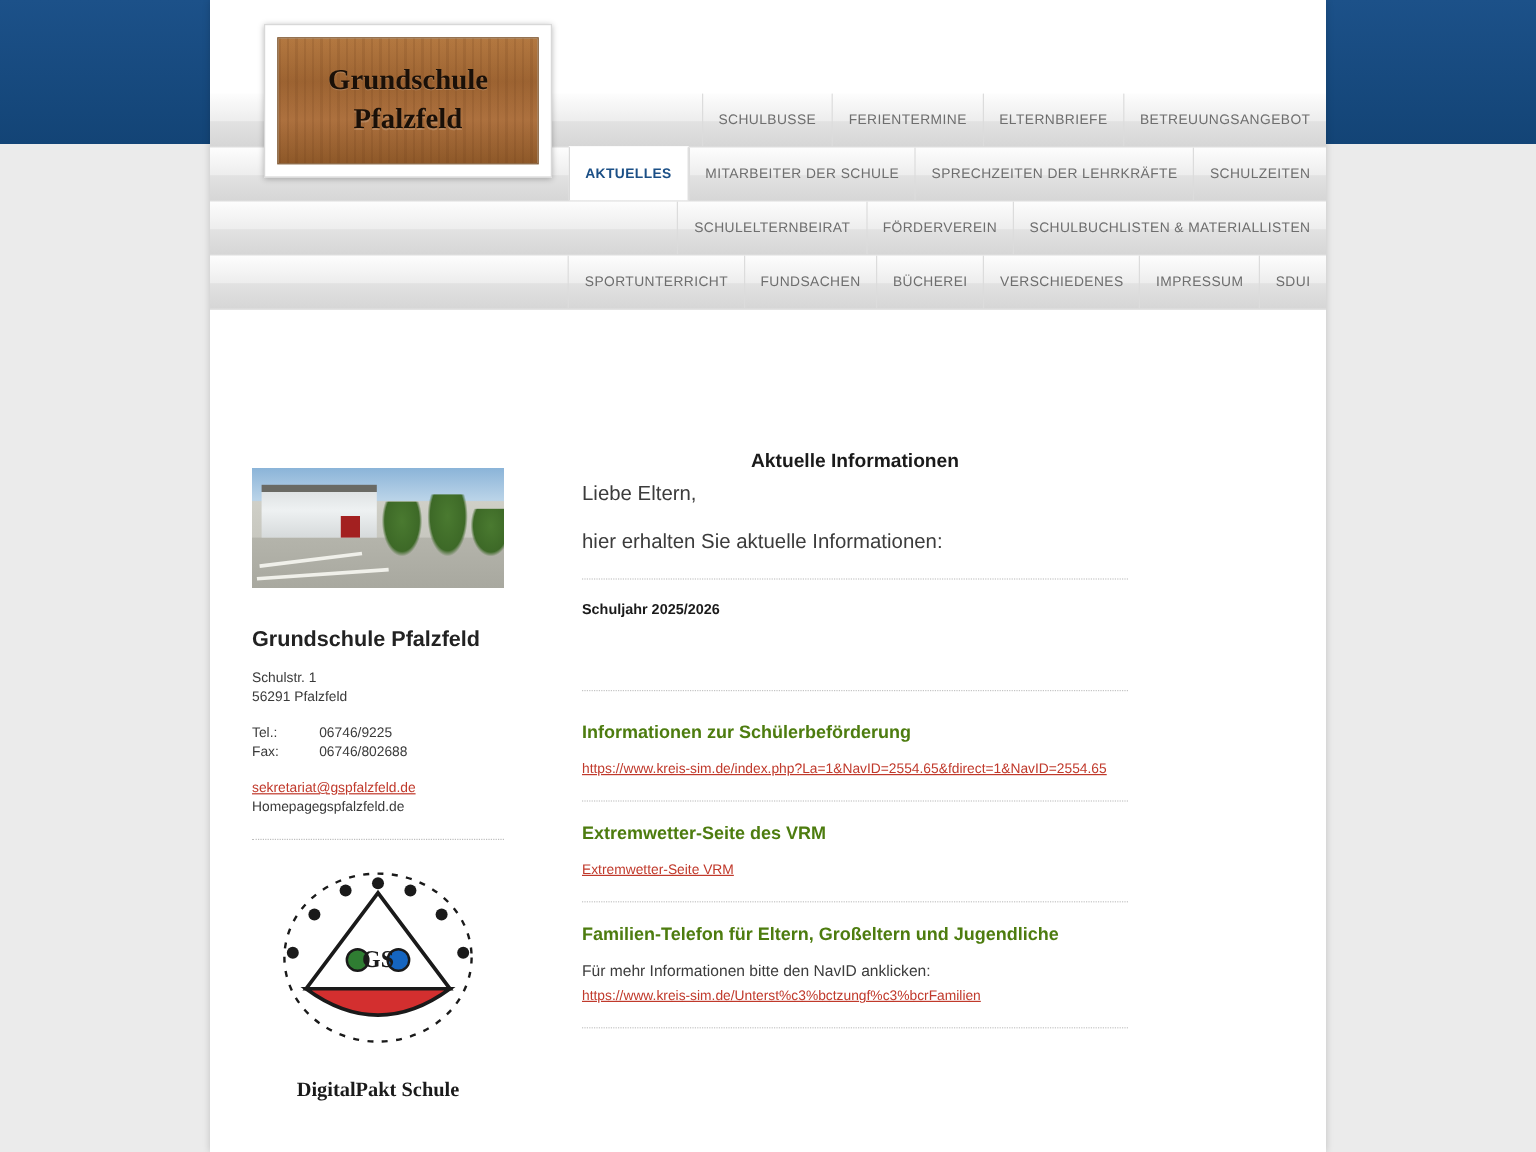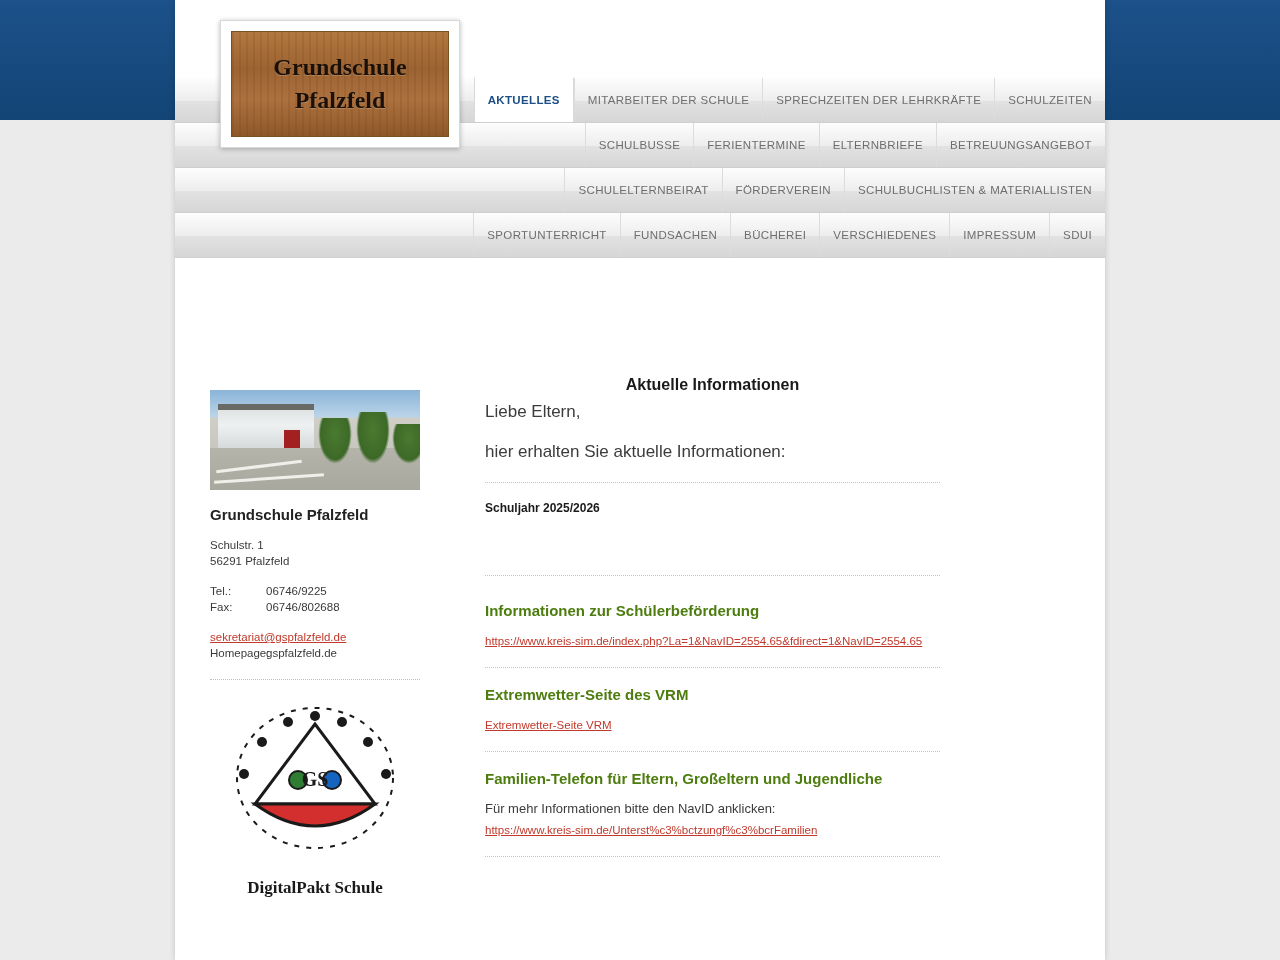--- a/index.html
+++ b/index.html
@@ -149,24 +149,24 @@
     position: absolute; left: 0; bottom: 0; width: 100%; height: 42px;
     background: linear-gradient(to bottom,#b4b4ab 0%,#a8a89f 100%);
   }
   .ph-line1, .ph-line2 {
     position: absolute; height: 3px; background: #f0f0ea;
   }
   .ph-line1 { left: 6px; bottom: 22px; width: 86px; transform: rotate(-7deg); }
   .ph-line2 { left: 4px; bottom: 10px; width: 110px; transform: rotate(-4deg); }
 
   .side-title {
-    font-size: 15px;
+    font-size: 18px;
     font-weight: bold;
     color: #222222;
-    margin: 16px 0 14px 0;
+    margin: 32px 0 14px 0;
   }
   .side-line {
     font-size: 11.5px;
     color: #3a3a3a;
     line-height: 16px;
   }
   .side-gap { height: 14px; }
   .side-kv { display: flex; font-size: 11.5px; color: #3a3a3a; line-height: 16px; }
   .side-kv .k { width: 56px; flex: 0 0 56px; }
   .side-link {
@@ -256,33 +256,33 @@
 </head>
 <body>
 
 <div class="top-banner"></div>
 <div class="banner-grey"></div>
 
 <div class="page">
   <div class="page-top-spacer"></div>
 
   <nav class="nav">
+    <div class="nav-row">
+      <div class="nav-spacer-left"></div>
+      <a class="nav-item">SCHULBUSSE</a>
+      <a class="nav-item">FERIENTERMINE</a>
+      <a class="nav-item">ELTERNBRIEFE</a>
+      <a class="nav-item">BETREUUNGSANGEBOT</a>
+    </div>
     <div class="nav-row first">
       <div class="nav-spacer-left"></div>
       <a class="nav-item active">AKTUELLES</a>
       <a class="nav-item">MITARBEITER DER SCHULE</a>
       <a class="nav-item">SPRECHZEITEN DER LEHRKRÄFTE</a>
       <a class="nav-item">SCHULZEITEN</a>
-    </div>
-    <div class="nav-row">
-      <div class="nav-spacer-left"></div>
-      <a class="nav-item">SCHULBUSSE</a>
-      <a class="nav-item">FERIENTERMINE</a>
-      <a class="nav-item">ELTERNBRIEFE</a>
-      <a class="nav-item">BETREUUNGSANGEBOT</a>
     </div>
     <div class="nav-row">
       <div class="nav-spacer-left"></div>
       <a class="nav-item">SCHULELTERNBEIRAT</a>
       <a class="nav-item">FÖRDERVEREIN</a>
       <a class="nav-item">SCHULBUCHLISTEN &amp; MATERIALLISTEN</a>
     </div>
     <div class="nav-row">
       <div class="nav-spacer-left"></div>
       <a class="nav-item">SPORTUNTERRICHT</a>

